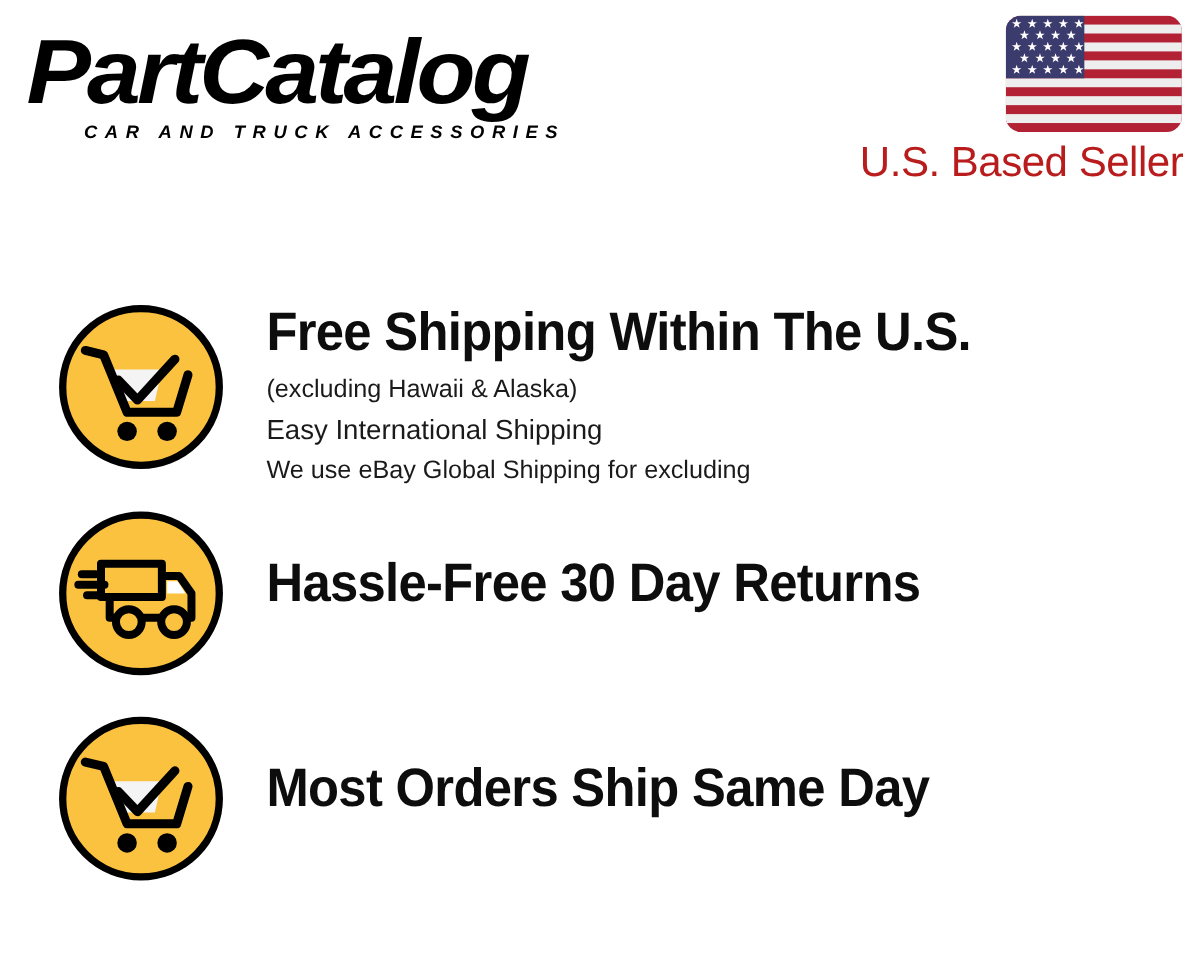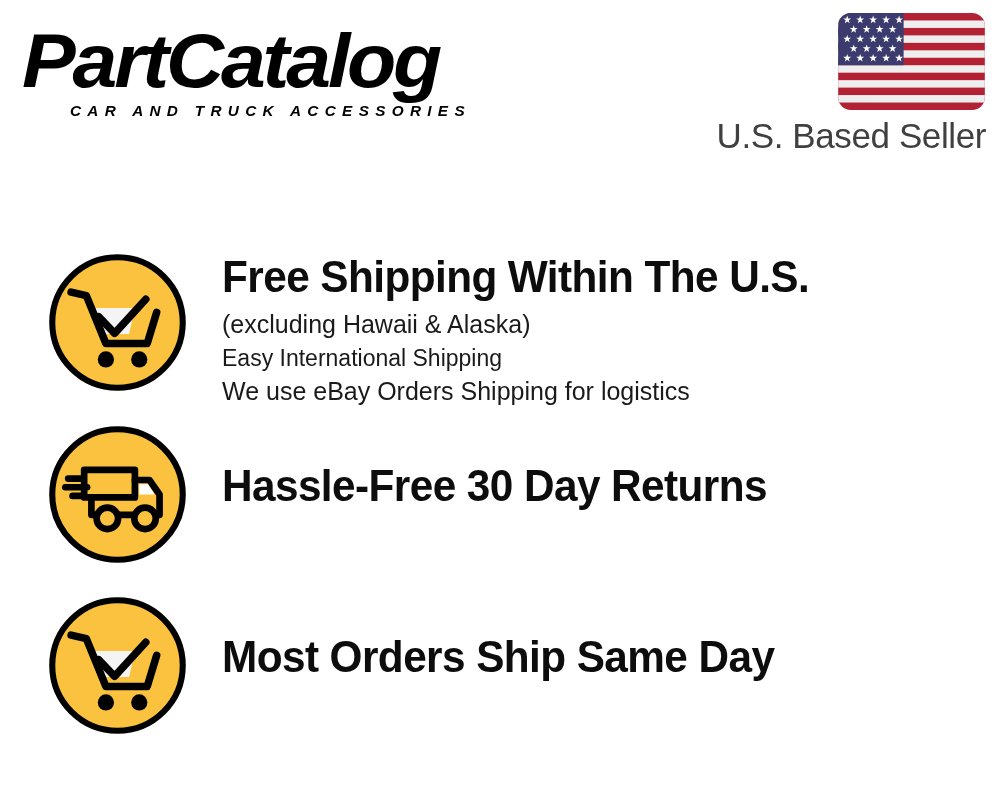--- a/index.html
+++ b/index.html
@@ -76,21 +76,21 @@
   .flag svg { display: block; width: 147px; height: 97px; }
 
   .seller-note {
     position: absolute;
     right: 14px;
     top: 116px;
     font-family: "Liberation Sans", sans-serif;
     font-weight: 400;
     font-size: 35px;
     letter-spacing: -0.4px;
-    color: #404040;
+    color: #b91c1c;
     white-space: nowrap;
   }
 
   
   .features {
     position: absolute;
     left: 0;
     top: 236px;
     width: 1000px;
   }
@@ -129,21 +129,21 @@
     letter-spacing: -0.6px;
     color: #0d0d0d;
     transform: scaleX(0.94);
     transform-origin: left center;
     white-space: nowrap;
     margin: 0;
   }
   .subline {
     font-family: "Liberation Sans", sans-serif;
     font-weight: 400;
-    font-size: 25px;
+    font-size: 21px;
     line-height: 33px;
     color: #1a1a1a;
     white-space: nowrap;
     margin: 0;
   }
   .subline.bold { font-weight: normal; font-size: 23px; line-height: 34px; }
   .subline.first { margin-top: 6px; }
 </style>
 </head>
 <body>
@@ -258,21 +258,21 @@
         <path d="M18 29 L28.5 31.5 L42 64.5 L70.5 64.5 L77 43" fill="none" stroke="#000000" stroke-width="5.2" stroke-linecap="round" stroke-linejoin="round"></path>
         <path d="M37 46 L48 57.5 L69.5 34" fill="none" stroke="#000000" stroke-width="5.2" stroke-linecap="round" stroke-linejoin="round"></path>
         <circle cx="42" cy="75.5" r="5.6" fill="#000000"></circle>
         <circle cx="65" cy="75.5" r="5.6" fill="#000000"></circle>
       </svg>
     </div>
     <div class="feature-text">
       <p class="headline">Free Shipping Within The U.S.</p>
       <p class="subline first">(excluding Hawaii &amp; Alaska)</p>
       <p class="subline bold">Easy International Shipping</p>
-      <p class="subline">We use eBay Orders Shipping for logistics</p>
+      <p class="subline">We use eBay Global Shipping for excluding</p>
     </div>
   </div>
 
   <div class="feature-row r2">
     <div class="icon-badge">
       <svg viewBox="0 0 100 100" xmlns="http://www.w3.org/2000/svg" aria-hidden="true">
         <circle cx="50" cy="50" r="45" fill="#FBC23F" stroke="#000000" stroke-width="4.2"></circle>
         <g stroke="#000000" stroke-width="4.6" stroke-linecap="round" stroke-linejoin="round" fill="none">
           <path d="M27 33 L62 33 L62 52 L27 52 Z"></path>
           <path d="M62 40 L72 40 L79 50 L79 64 L32 64 L32 52"></path>

